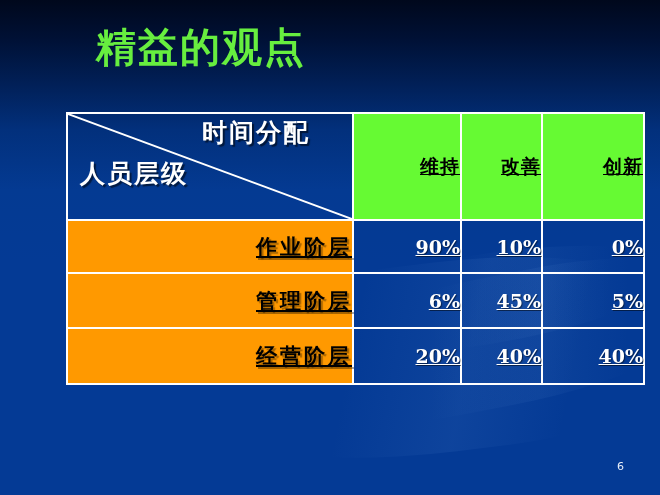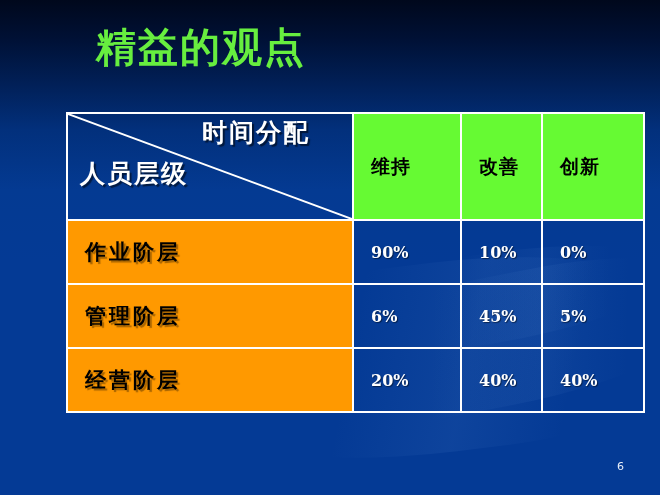--- a/index.html
+++ b/index.html
@@ -79,24 +79,25 @@
     top: 112px;
     width: 538px;
     height: 273px;
     border-collapse: collapse;
     table-layout: fixed;
     border: 2px solid #ffffff;
     box-sizing: border-box;
   }
   .matrix-table td {
     border: 2px solid #ffffff;
-    padding: 17px;
-    text-align: left;
+    padding: 0;
+    text-align: right;
     vertical-align: middle;
     box-sizing: border-box;
+    text-decoration: underline;
   }
 
   
   .corner-cell {
     position: relative;
     width: 286px;
     height: 107px;
     background: transparent;
     overflow: hidden;
   }
@@ -145,21 +146,21 @@
     font-weight: 700;
     letter-spacing: 3px;
     text-shadow: 2px 2px 1px rgba(0,0,0,0.35);
   }
 
   
   .data-cell {
     background: transparent;
     color: #ffffff;
     font-family: "DejaVu Serif", "Liberation Serif", serif;
-    font-size: 16px;
+    font-size: 19px;
     font-weight: 700;
     text-shadow: 1px 1px 1px rgba(0,0,0,0.5);
   }
 
   .r1 { height: 53px; }
   .r2 { height: 55px; }
   .r3 { height: 56px; }
 
   .w-metric { width: 108px; }
   .w-metric2 { width: 81px; }

